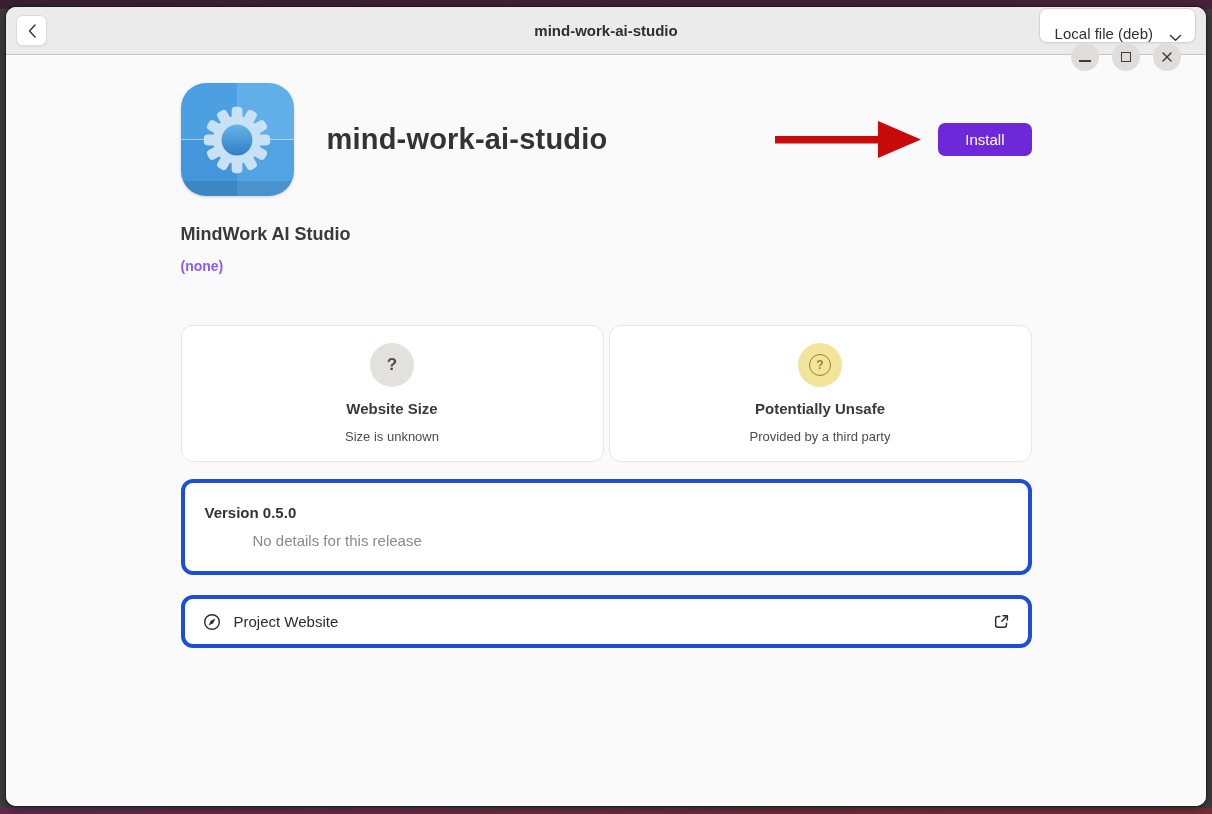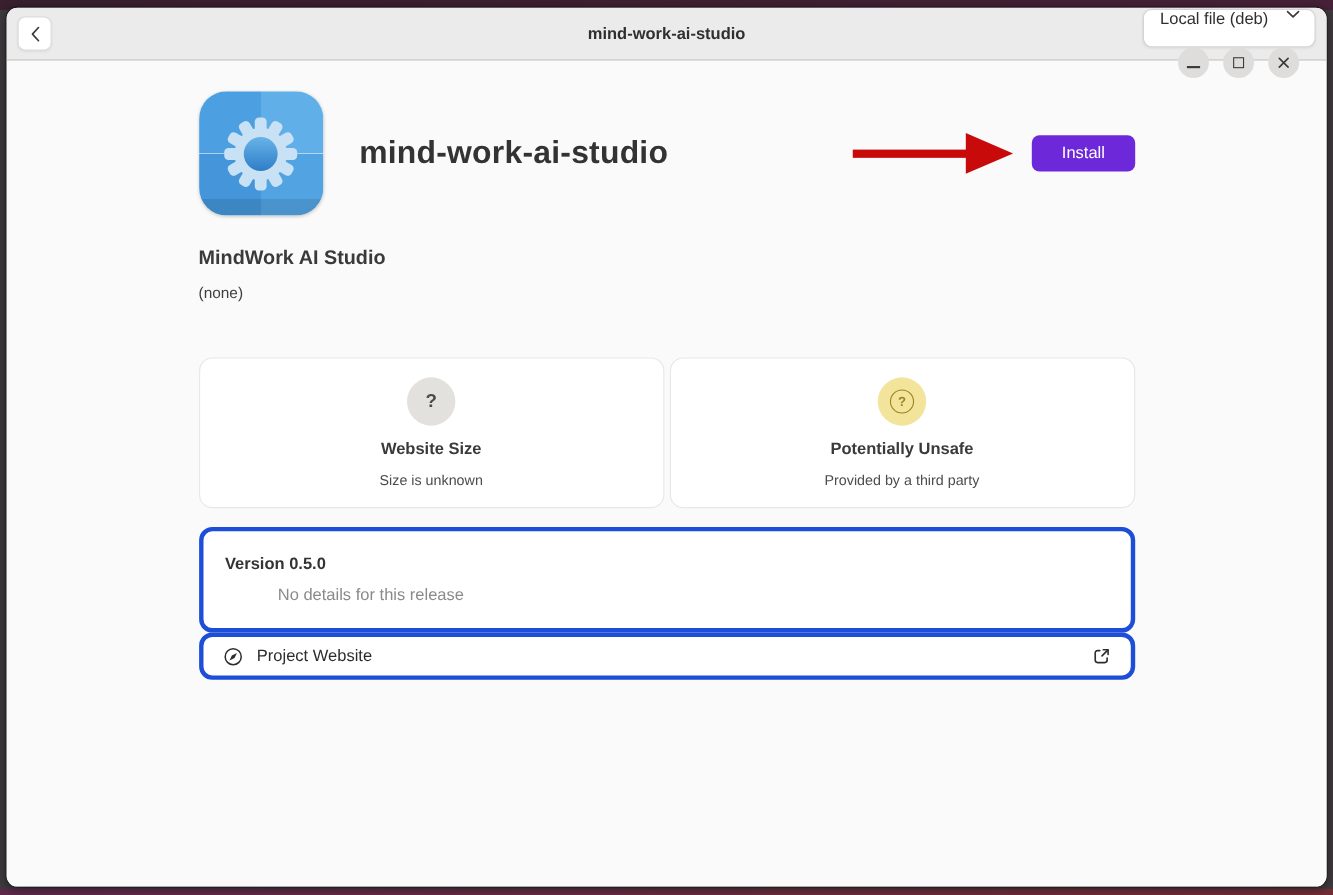--- a/index.html
+++ b/index.html
@@ -28,21 +28,21 @@
     display:flex; align-items:center; justify-content:center; cursor:pointer;
     box-shadow:0 1px 2px rgba(0,0,0,.06);
   }
   .win-title {
     position:absolute; left:50%; transform:translateX(-50%);
     font-size:15px; font-weight:bold; color:#2f2f2f; white-space:nowrap;
   }
   .header-right { margin-left:auto; display:flex; align-items:center;flex-direction:column; }
   .source-label { color:#9a9896; font-size:15px; margin-right:14px; }
   .source-dropdown {
-    display:flex; align-items:flex-start; gap:16px; background:#ffffff;
+    display:flex; align-items:flex-end; gap:16px; background:#ffffff;
     border:1px solid #d5d3d1; border-radius:8px; height:35px; padding:0 13px 0 15px;
     font-size:15px; color:#2f2f2f; cursor:pointer; box-shadow:0 1px 2px rgba(0,0,0,.05);
   }
   .win-controls { display:flex; align-items:center; gap:13px; margin-left:17px; }
   .circle-btn {
     width:28px; height:28px; border-radius:50%; background:#dedddb;
     display:flex; align-items:center; justify-content:center; cursor:pointer;
   }
   .min-glyph { width:12px; height:2px; background:#3c3c3c; margin-top:8px; }
   .max-glyph { width:10px; height:10px; border:1.6px solid #3c3c3c; }
@@ -63,21 +63,21 @@
     box-shadow:0 1px 3px rgba(0,0,0,.18);
   }
   .app-pkg-name { margin-left:33px; font-size:29px; font-weight:bold; color:#333333; letter-spacing:.2px; }
   .flex-spacer { flex:1; }
   .annotation-arrow { margin-right:17px; display:block; }
   .install-btn {
     background:#6d28d9; color:#ffffff; border:none; border-radius:7px;
     font-family:inherit; font-size:15px; padding:8px 27px; cursor:pointer;
   }
   .display-name { margin-top:28px; font-size:18px; font-weight:bold; color:#3a3a3a; }
-  .origin-text { margin-top:13px; font-size:14px; color:#404040; }
+  .origin-text { margin-top:13px; font-size:14px; color:#8b5cf6;font-weight:bold; }
   
   .tiles { display:grid; grid-template-columns:1fr 1fr; gap:5px; margin-top:51px; }
   .tile {
     background:#ffffff; border:1px solid #e8e7e5; border-radius:12px; height:137px;
     display:flex; flex-direction:column; align-items:center; justify-content:center;
     cursor:pointer;
   }
   .tile-icon {
     width:44px; height:44px; border-radius:50%;
     display:flex; align-items:center; justify-content:center; margin-bottom:13px;
@@ -91,21 +91,21 @@
   }
   .circled-q span { font-size:12px; font-weight:bold; color:#9d831c; }
   .tile-title { font-size:15px; font-weight:bold; color:#3a3a3a; }
   .tile-sub { margin-top:12px; font-size:13px; color:#4c4c4c; }
   
   .card { background:#ffffff; border:4px solid #1d4ed8; border-radius:12px; }
   .version-card { margin-top:17px; padding:21px 20px 22px 20px; }
   .version-title { font-size:15px; font-weight:bold; color:#333333; }
   .version-sub { margin-top:11px; font-size:15px; color:#8a8a8a;padding-left:48px; }
   .website-row {
-    height:43px; display:flex; align-items:center;
+    margin-top:20px; height:53px; display:flex; align-items:center;
     padding:0 18px 0 18px; cursor:pointer;
   }
   .website-label { margin-left:13px; font-size:15px; color:#2c2c2c; }
 </style>
 </head>
 <body>
 
 <div class="window">
 
   <div class="headerbar">

